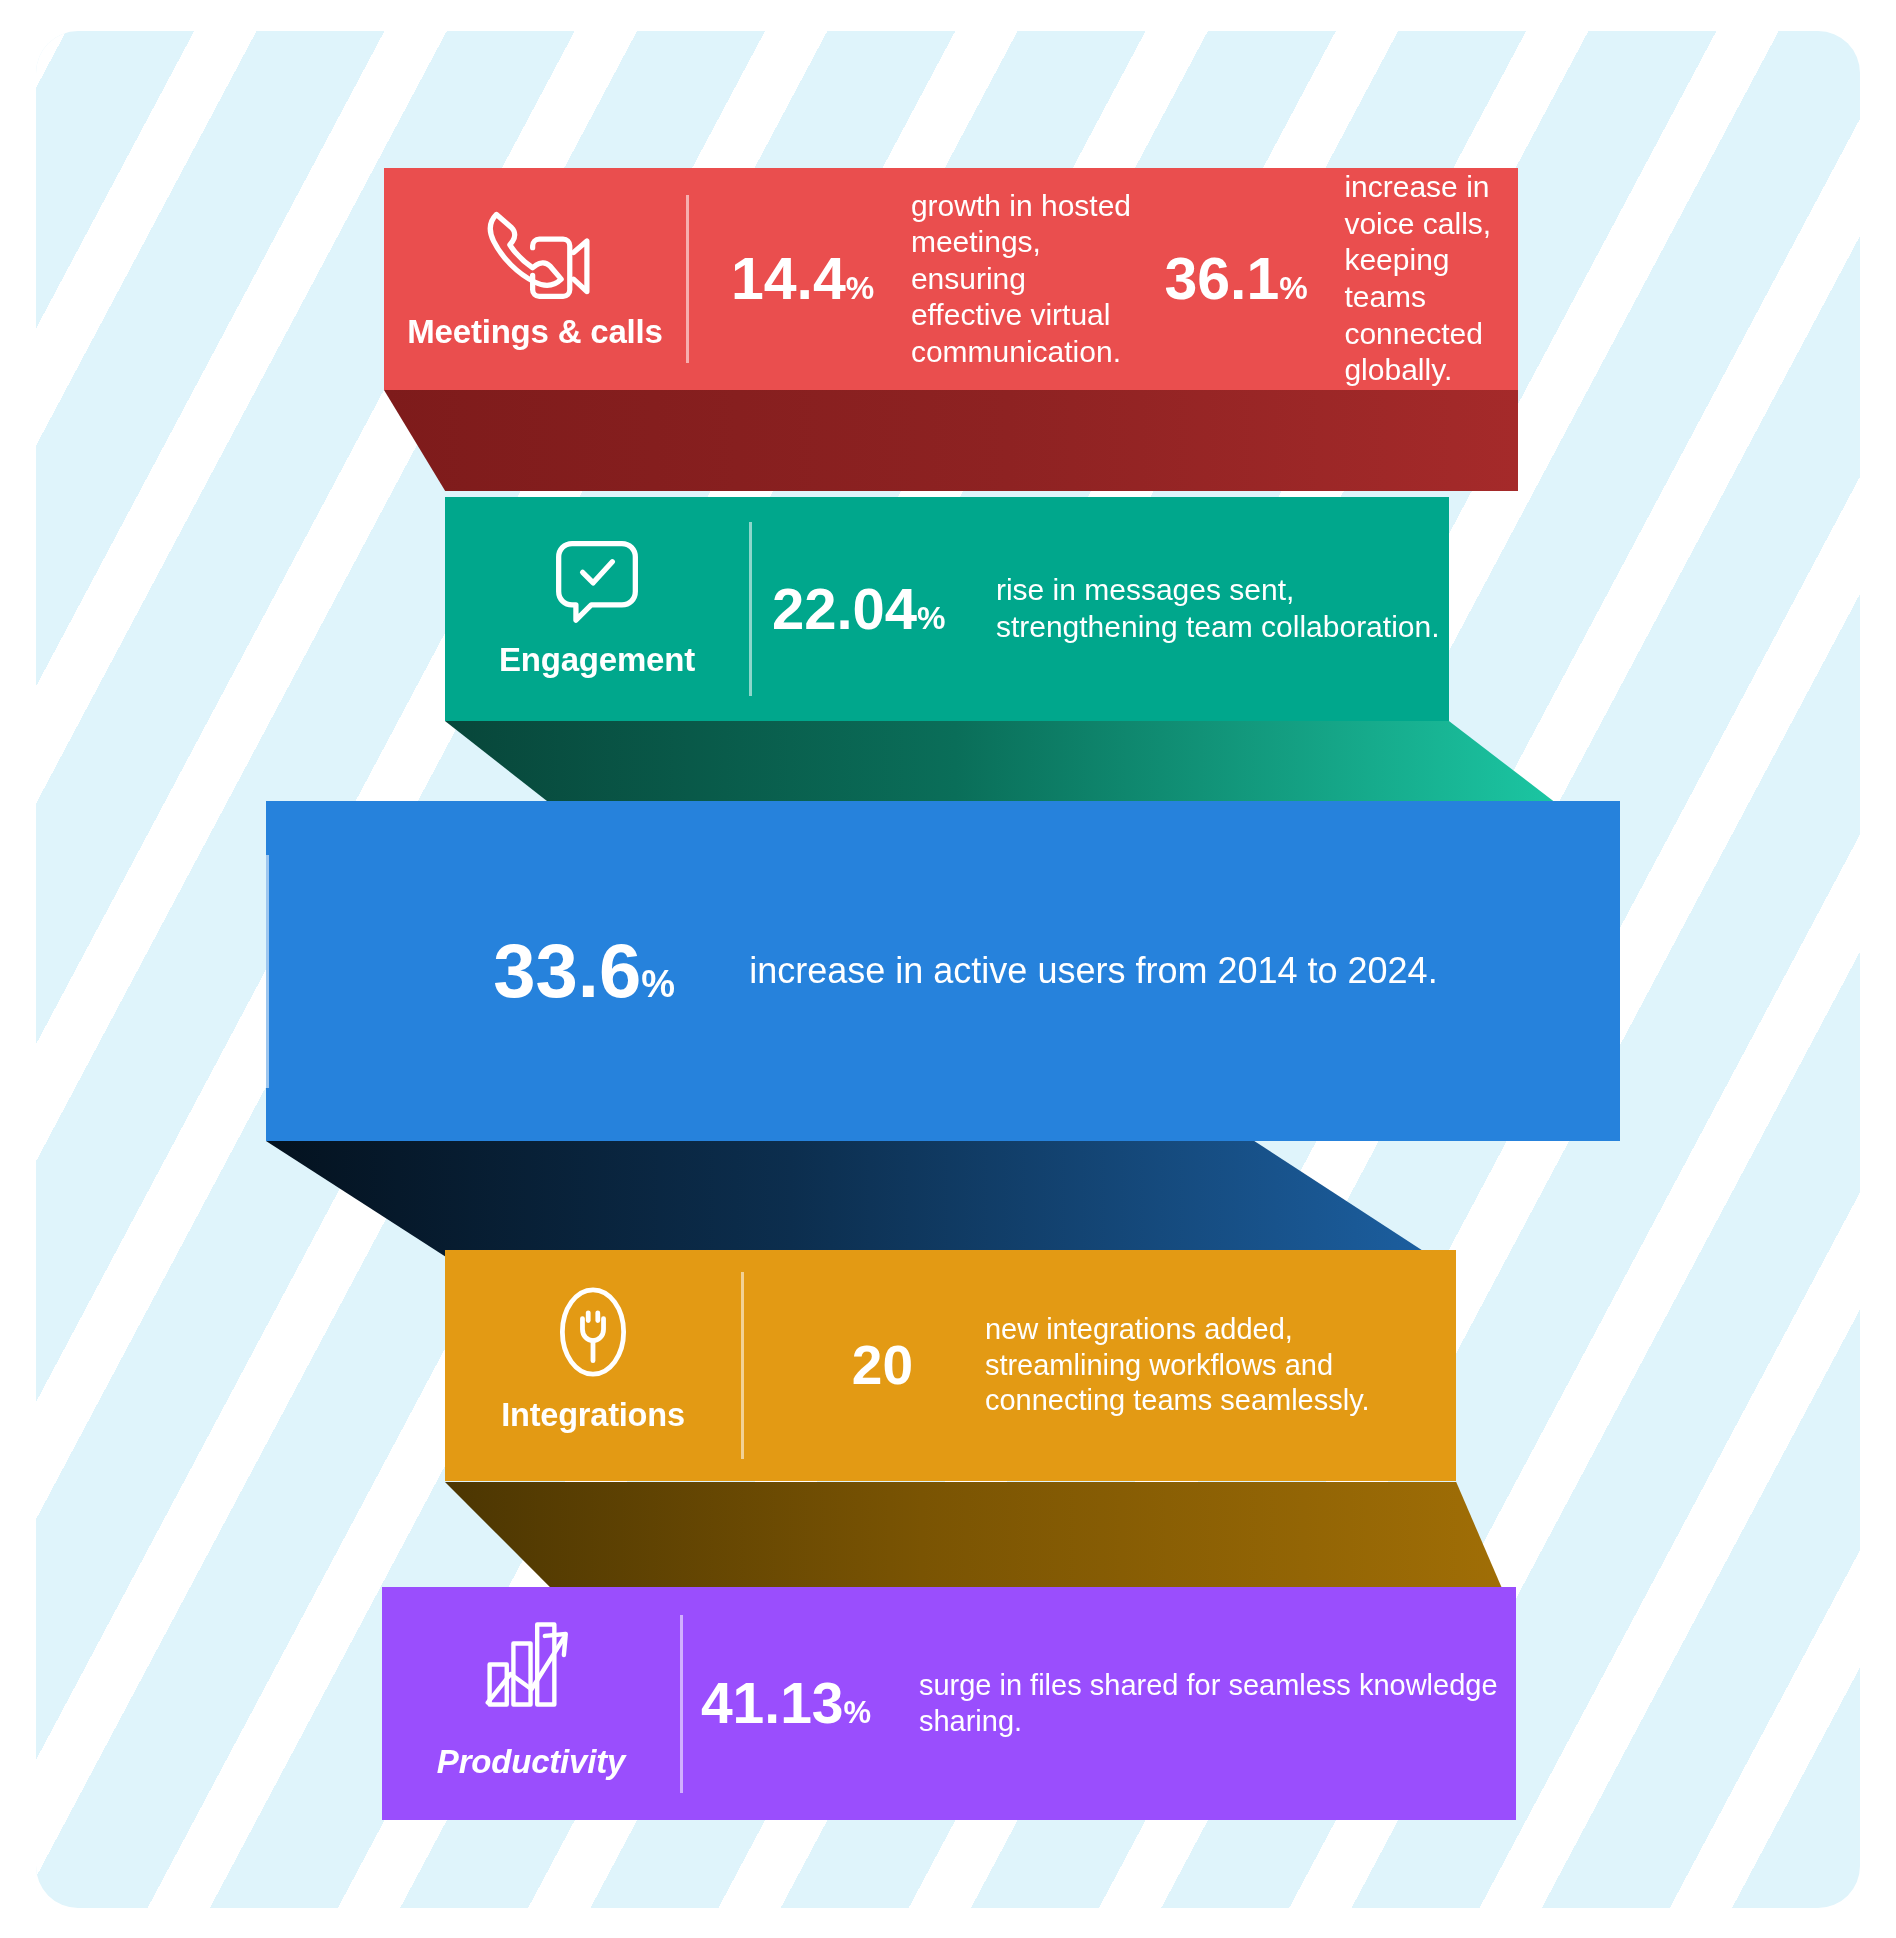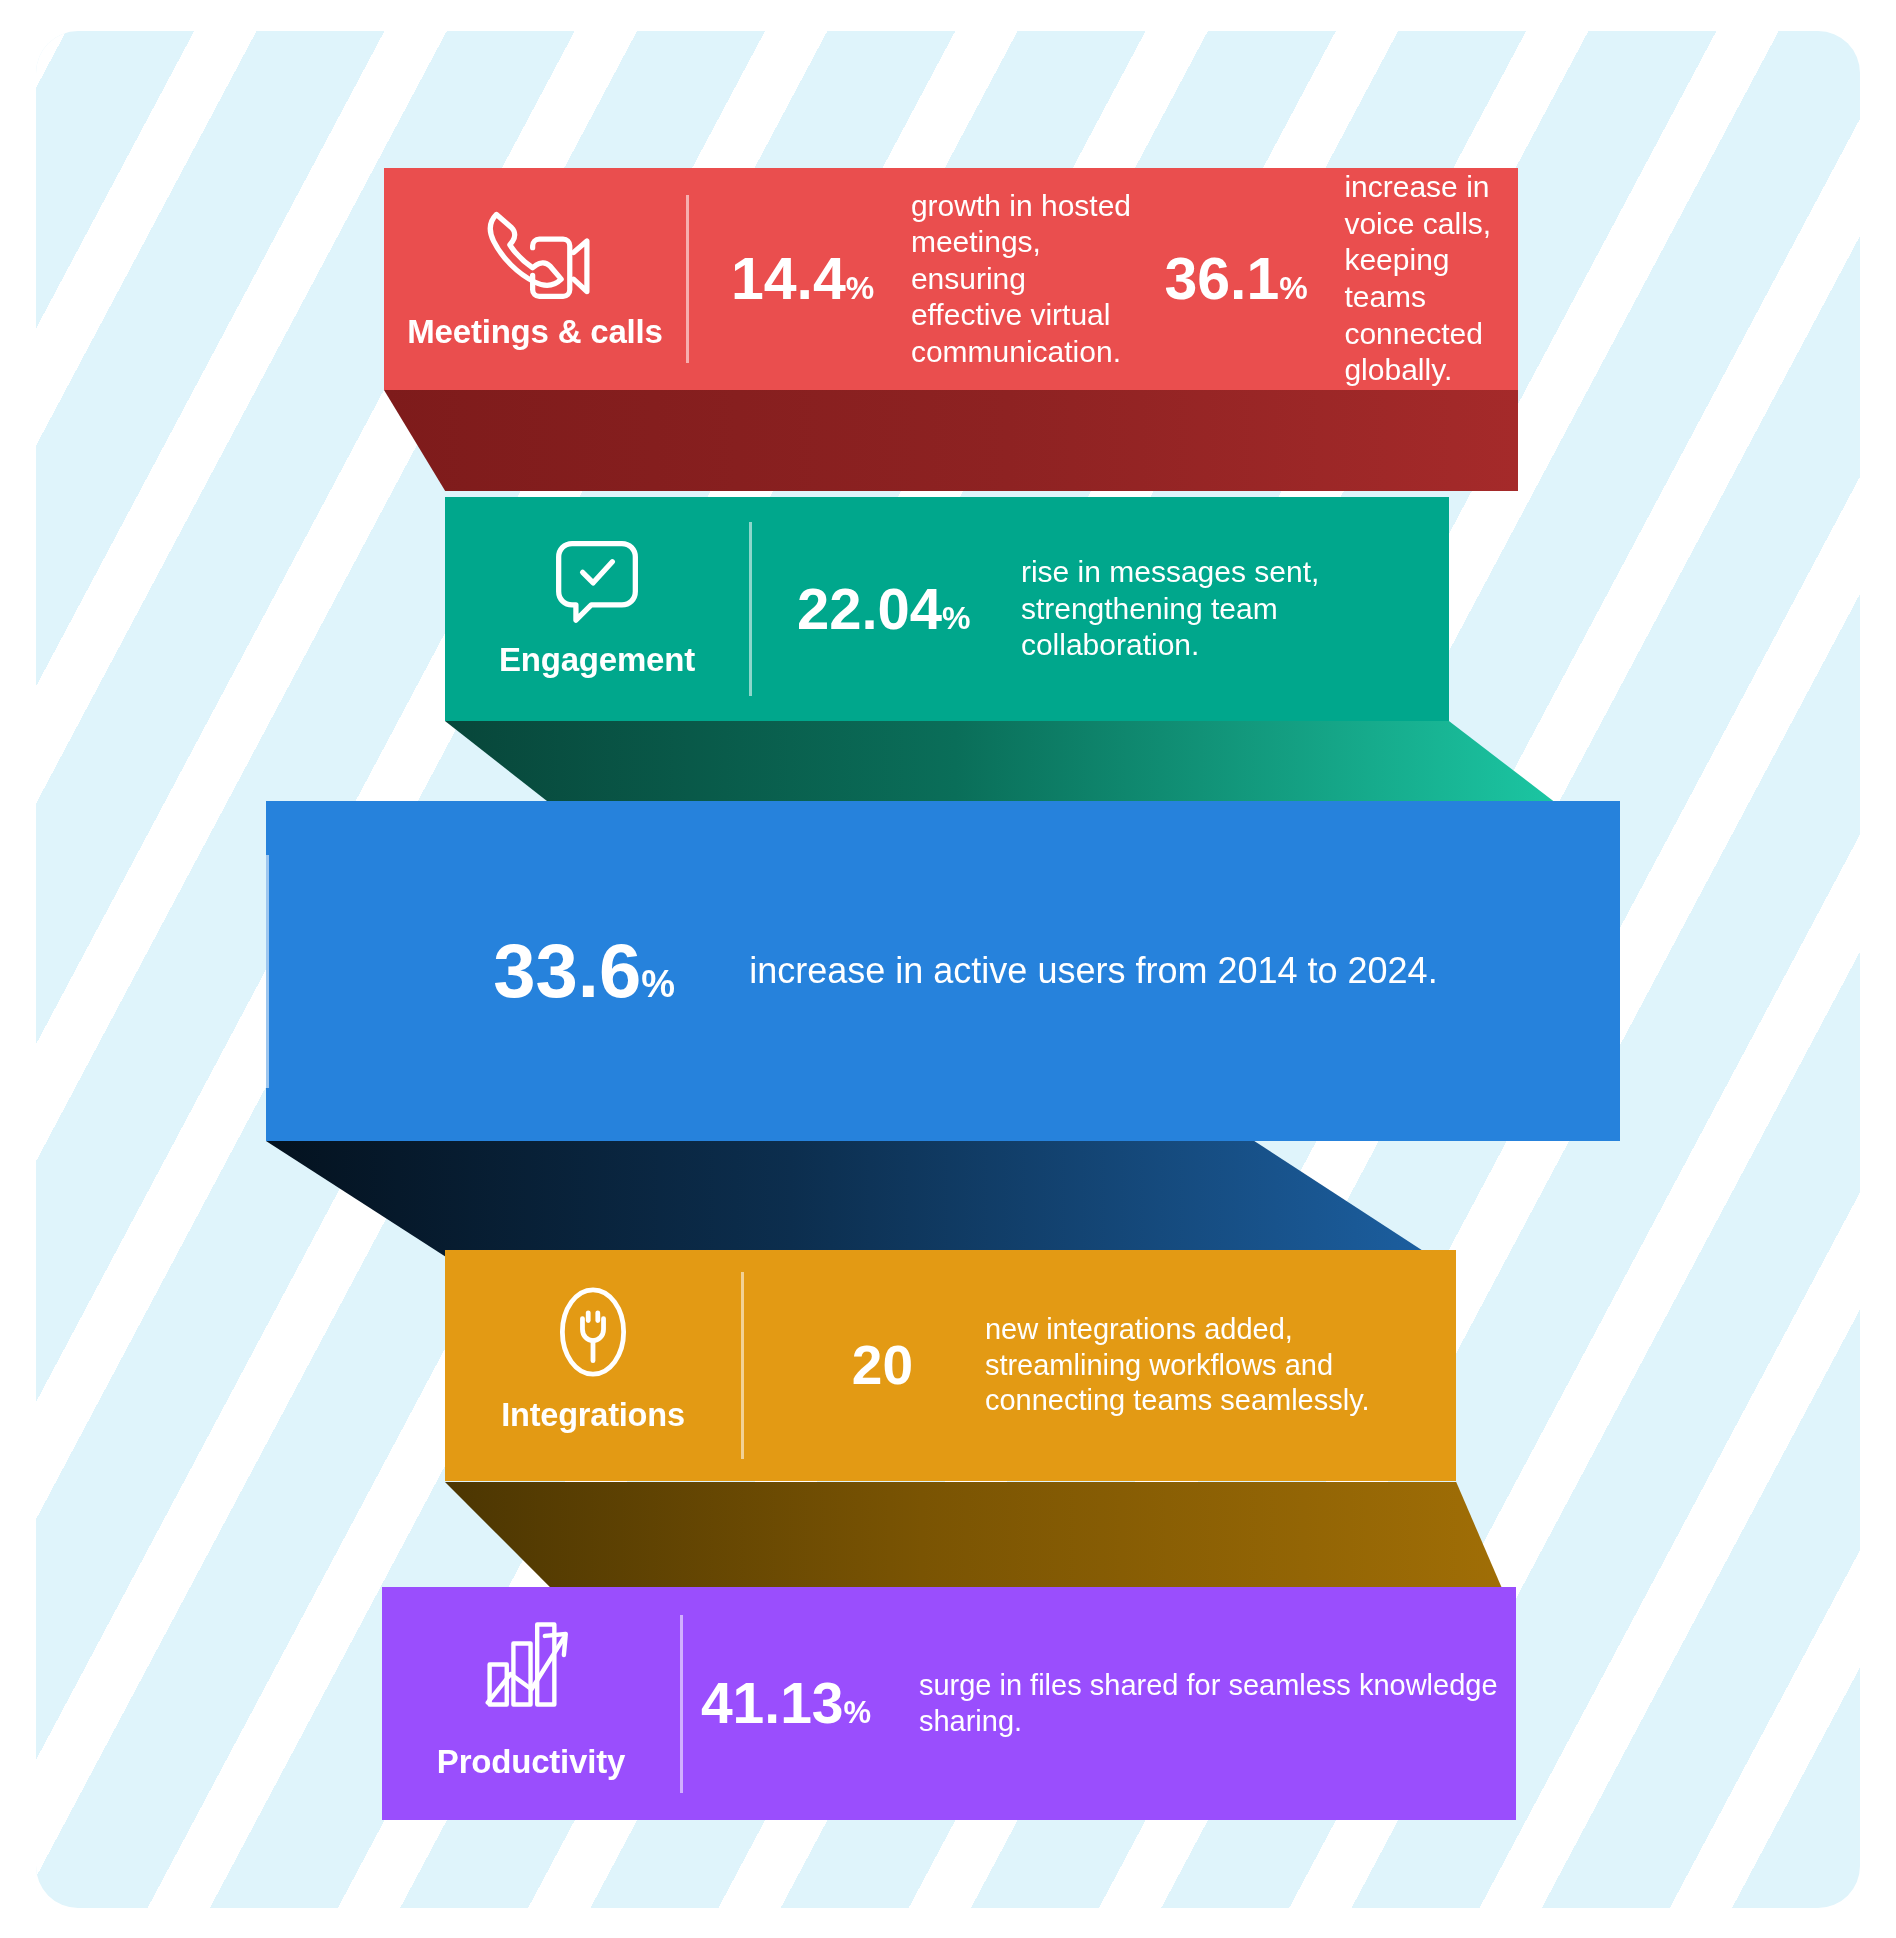--- a/index.html
+++ b/index.html
@@ -149,21 +149,21 @@
   }
 
   
   #band-teal {
     left: 445px; top: 497px; width: 1004px; height: 224px;
     background: #00A78C;
   }
   #band-teal .band-left { width: 304px; height: 100%; padding-bottom: 9.6px; }
   #band-teal .band-label { font-size: 33px; margin-top: 17px; }
   #band-teal .divider { height: 174px; }
-  #band-teal .band-right { padding-left: 45px; }
+  #band-teal .band-right { padding-left: 20px; }
   #band-teal .stat-value { font-size: 58px; width: 224px; }
   #band-teal .stat-unit { font-size: 32px; }
   #band-teal .stat-desc { font-size: 30px; }
 
   #fold-teal {
     left: 445px; top: 721px;
     width: 1133px; height: 99px;
   }
 
   
@@ -200,21 +200,21 @@
     left: 445px; top: 1482px;
     width: 1059px; height: 111px;
   }
 
   
   #band-purple {
     left: 382px; top: 1587px; width: 1134px; height: 233px;
     background: #9A4EFD;
   }
   #band-purple .band-left { width: 298px; height: 100%; padding-bottom: 13.4px; }
-  #band-purple .band-label { font-size: 33px; margin-top: 31px; }
+  #band-purple .band-label { font-size: 33px; margin-top: 31px; font-style: italic; }
   #band-purple .divider { height: 178px; }
   #band-purple .band-right { padding-left: 18px; }
   #band-purple .stat-value { font-size: 57px; width: 218px; }
   #band-purple .stat-unit { font-size: 31px; }
   #band-purple .stat-desc { font-size: 29px; }
 </style>
 </head>
 <body>
 
 <div id="canvas">

